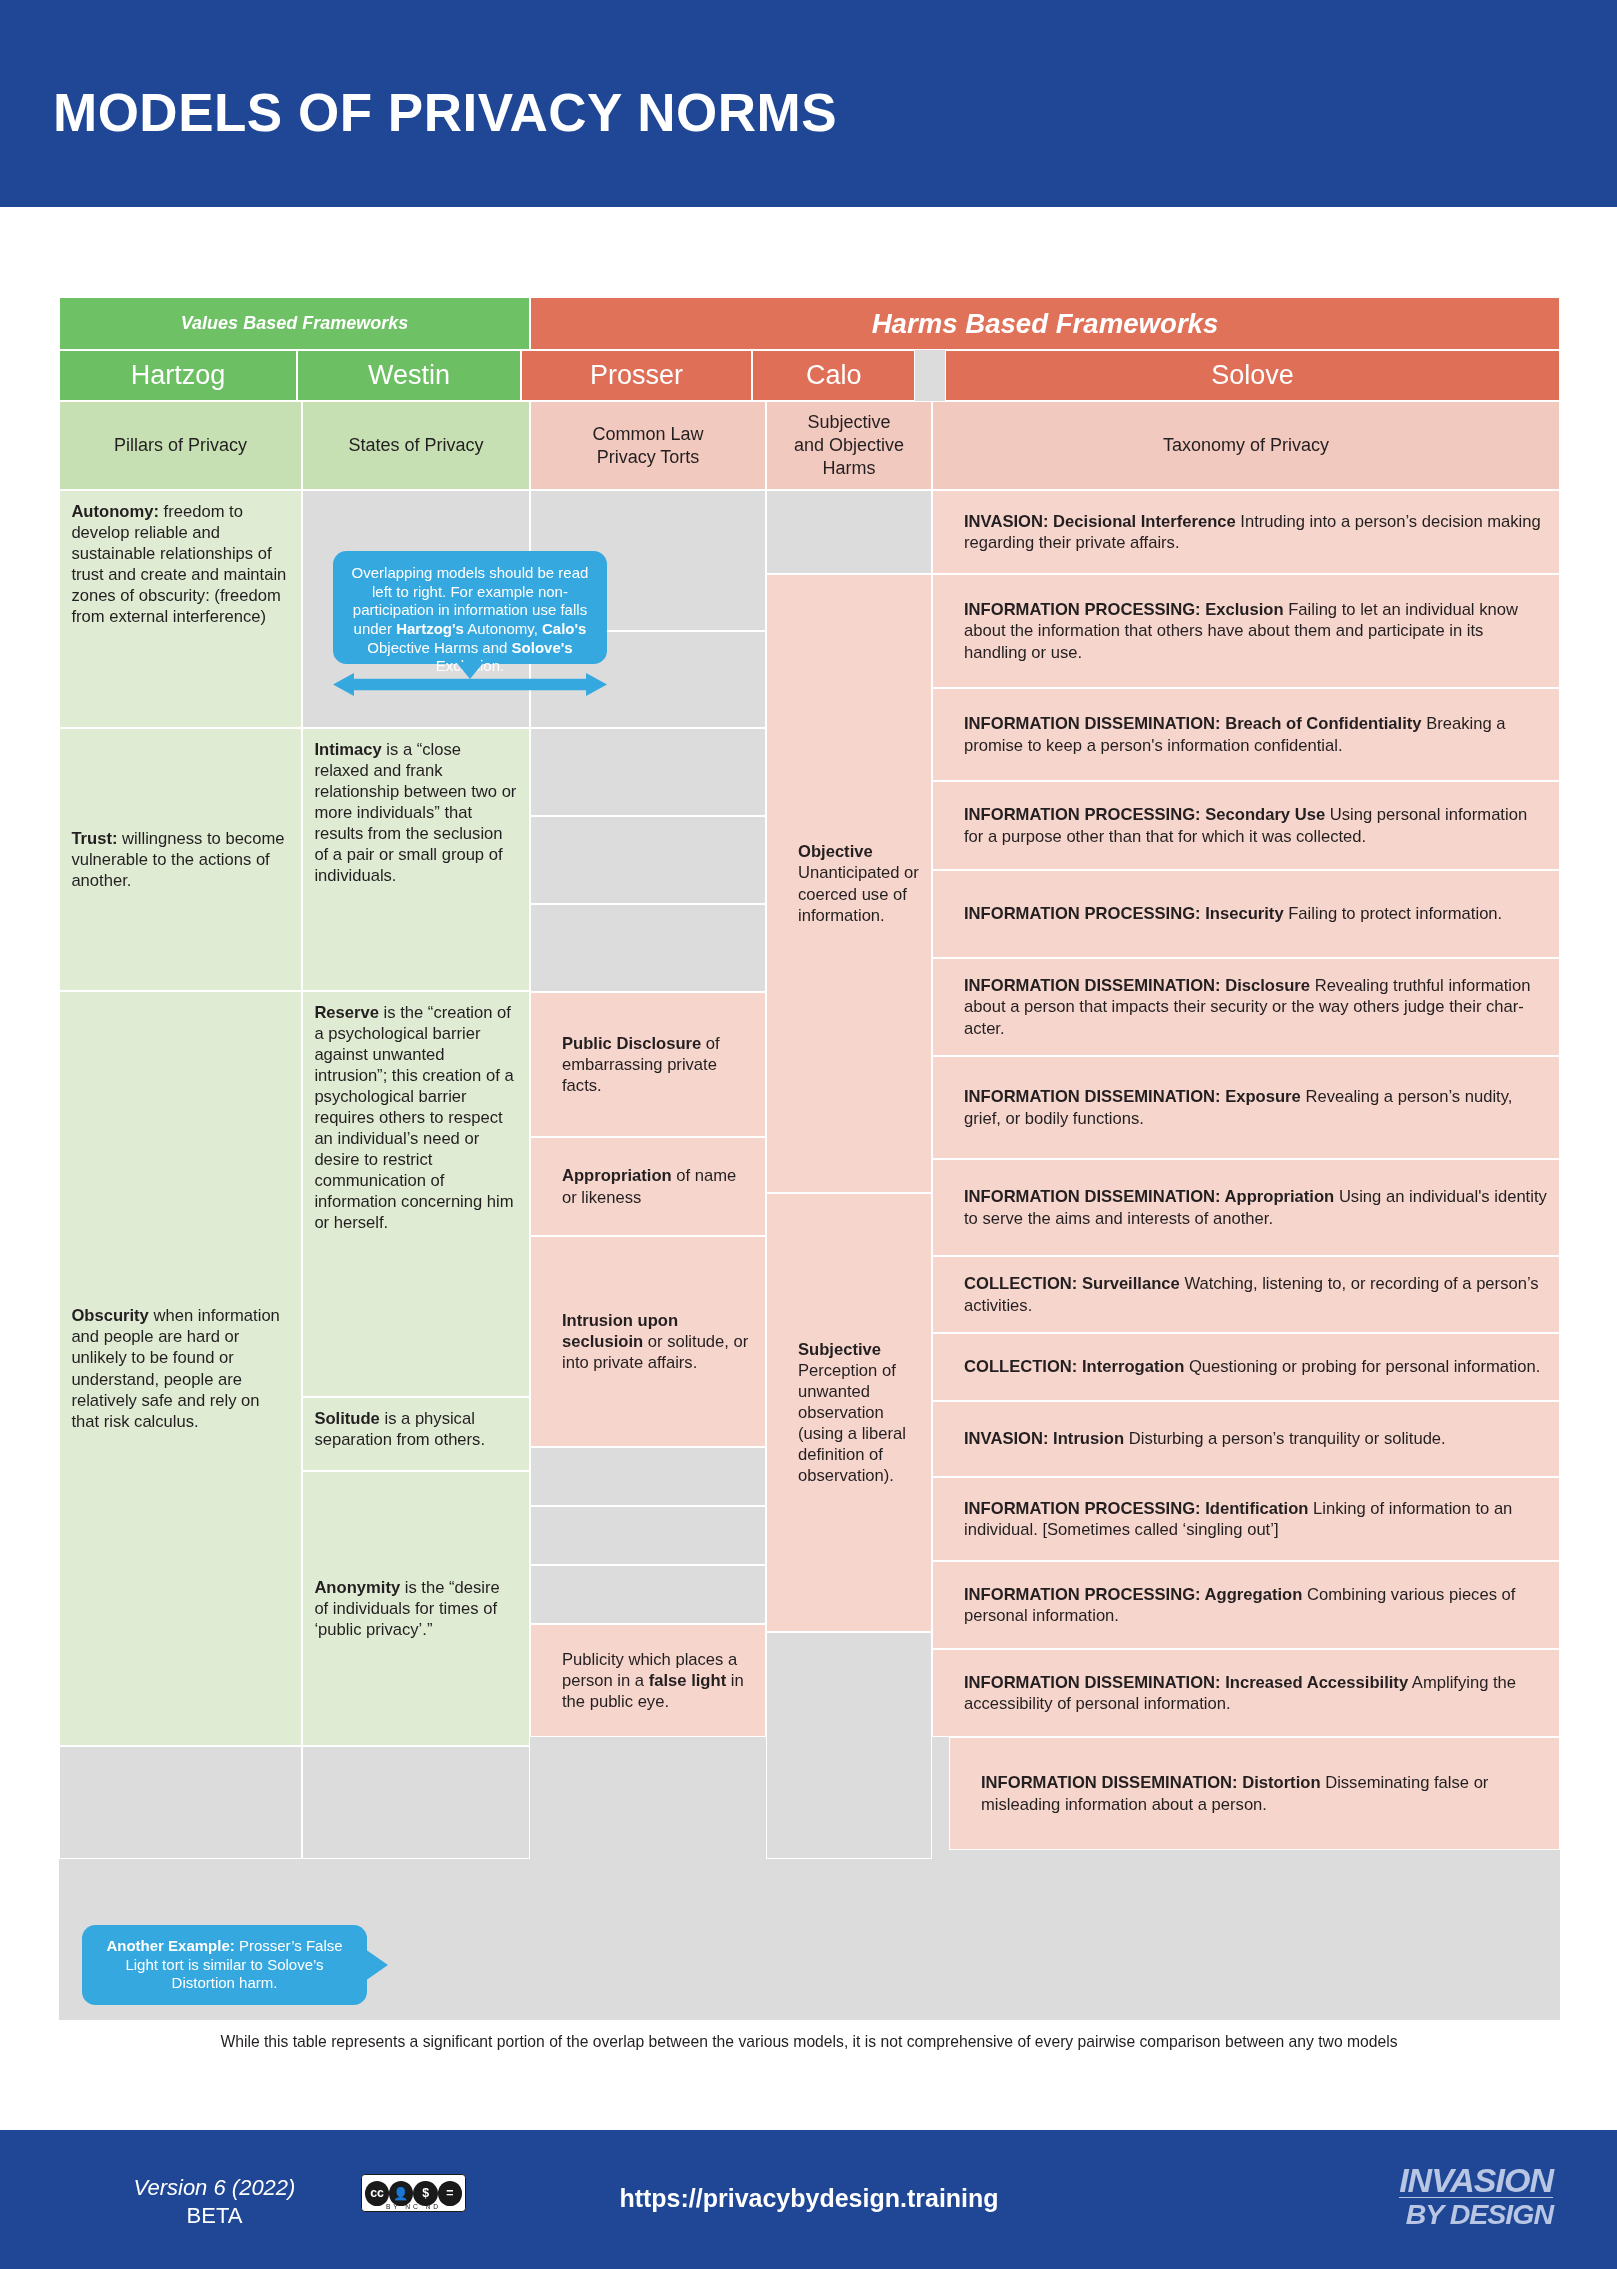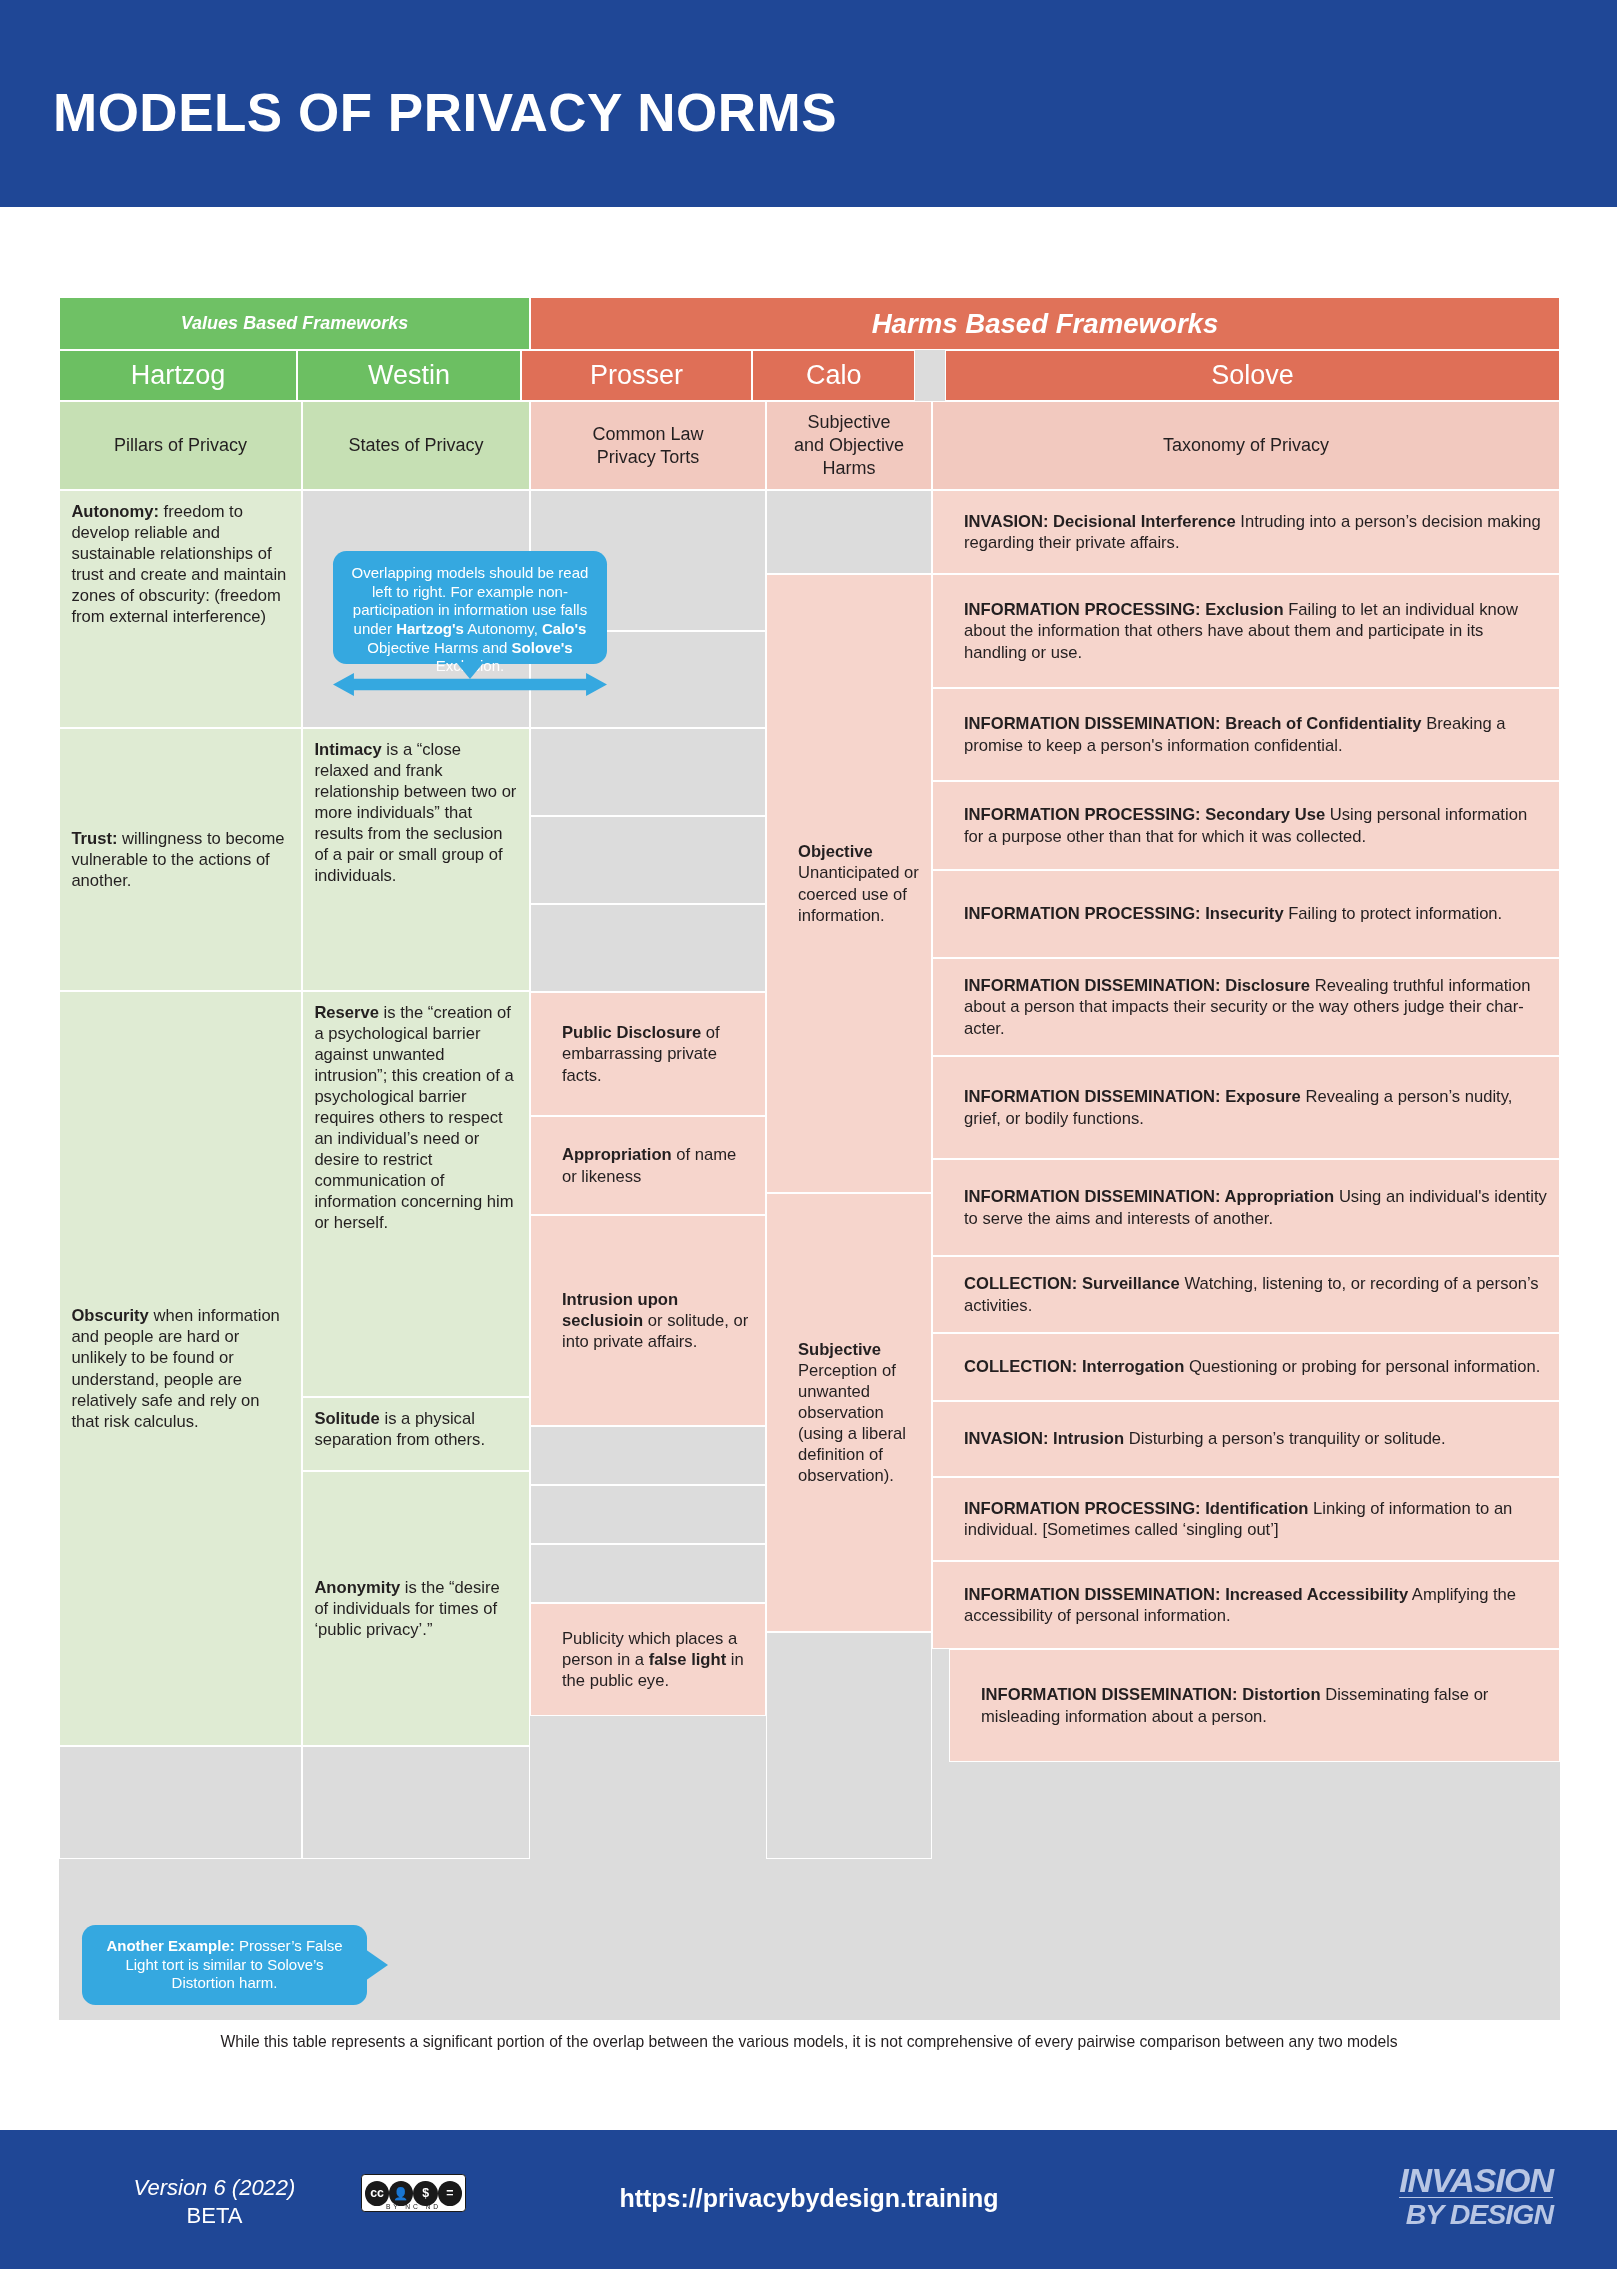--- a/index.html
+++ b/index.html
@@ -293,21 +293,21 @@
       </div>
       <div class="cell gray" style="height:113px;"></div>
     </div>
 
     <div class="c-prosser">
       <div class="cell gray" style="height:141px;"></div>
       <div class="cell gray" style="height:97px;"></div>
       <div class="cell gray" style="height:88px;"></div>
       <div class="cell gray" style="height:88px;"></div>
       <div class="cell gray" style="height:88px;"></div>
-      <div class="cell r vmid" style="height:124px;">
+      <div class="cell r vmid" style="height:145px;">
         <span><b>Public Disclosure</b><span> of embarrassing private facts.</span></span>
       </div>
       <div class="cell r vmid" style="height:99px;">
         <span><b>Appropriation</b><span> of name or likeness</span></span>
       </div>
       <div class="cell r vmid" style="height:211px;">
         <span><b>Intrusion upon seclusioin</b><span> or solitude, or into private affairs.</span></span>
       </div>
       <div class="cell gray" style="height:59px;"></div>
       <div class="cell gray" style="height:59px;"></div>
@@ -357,20 +357,23 @@
         <span><b>COLLECTION: Surveillance</b><span> Watching, listening to, or recording of a person’s activities.</span></span>
       </div>
       <div class="cell r vmid" style="height:68px;">
         <span><b>COLLECTION: Interrogation</b><span> Questioning or probing for personal information.</span></span>
       </div>
       <div class="cell r vmid" style="height:76px;">
         <span><b>INVASION: Intrusion</b><span> Disturbing a person’s tranquility or solitude.</span></span>
       </div>
       <div class="cell r vmid" style="height:84px;">
         <span><b>INFORMATION PROCESSING: Identification</b><span> Linking of information to an individual. [Sometimes called ‘singling out’]</span></span>
+      </div>
+      <div class="cell r vmid" style="height:88px;">
+        <span><b>INFORMATION PROCESSING: Aggregation</b><span> Combining various pieces of personal information.</span></span>
       </div>
       <div class="cell r vmid" style="height:88px;">
         <span><b>INFORMATION DISSEMINATION: Increased Accessibility</b><span> Amplifying the accessibility of personal information.</span></span>
       </div>
       <div class="cell r vmid" style="height:113px;margin-left:17px;">
         <span><b>INFORMATION DISSEMINATION: Distortion</b><span> Disseminating false or misleading information about a person.</span></span>
       </div>
     </div>
 
   </div>

